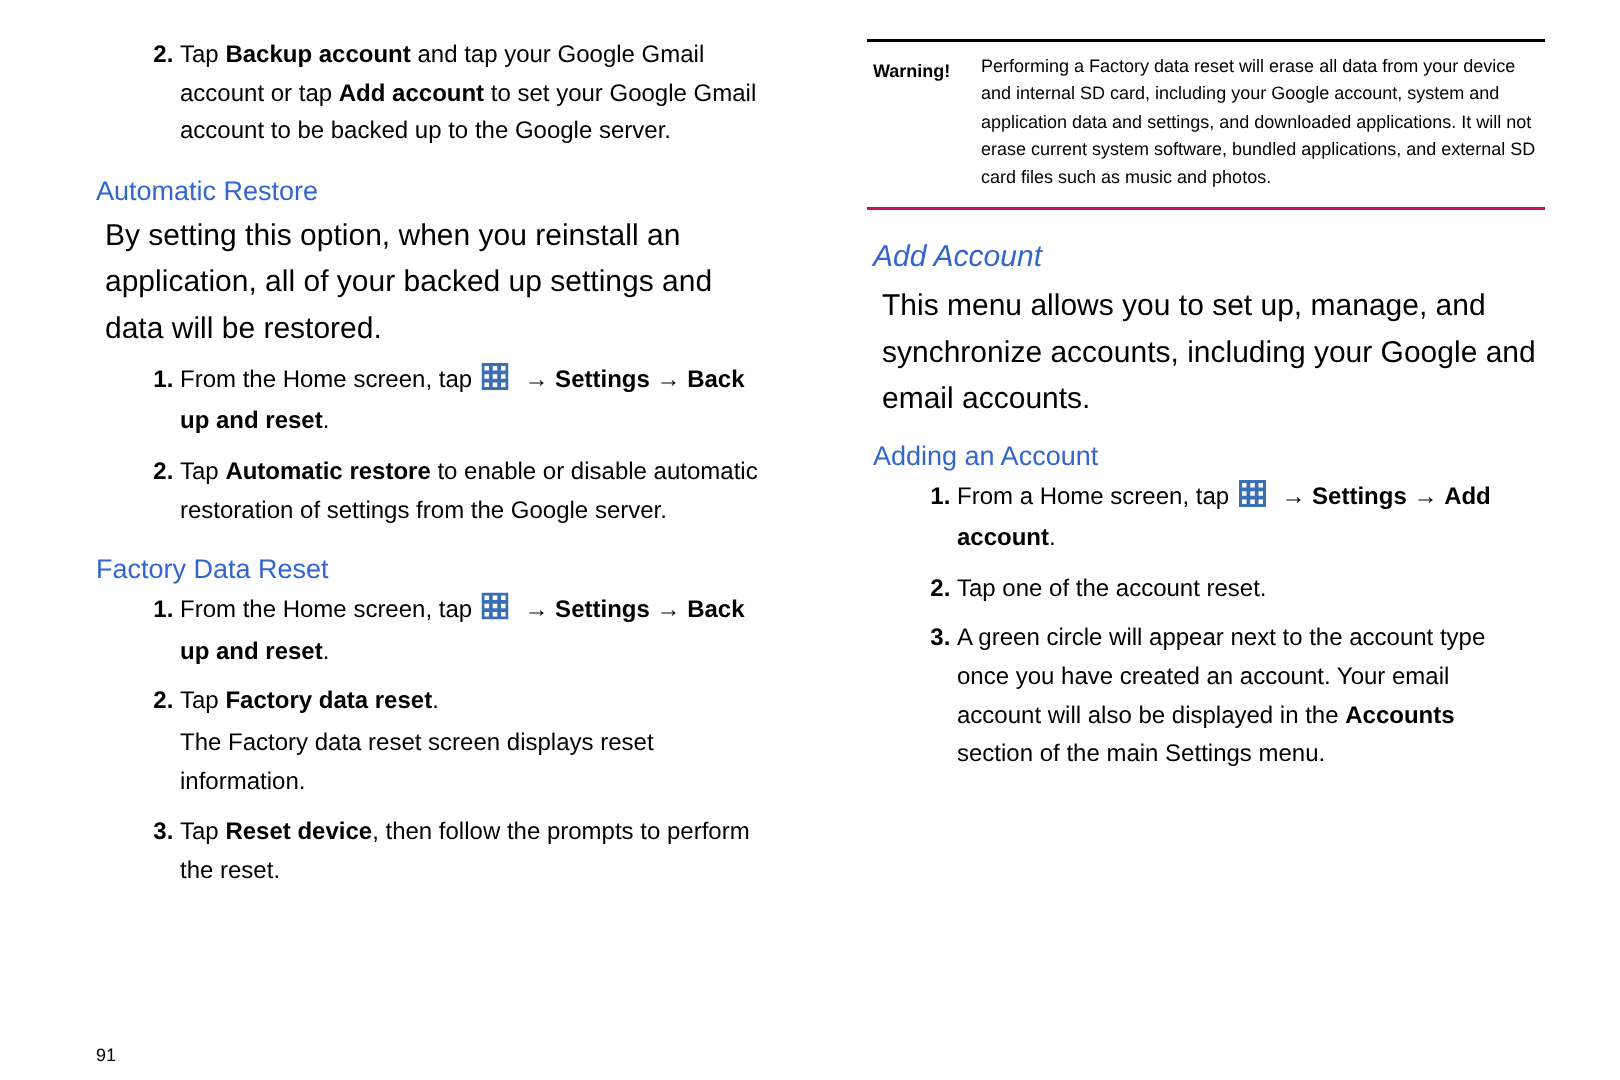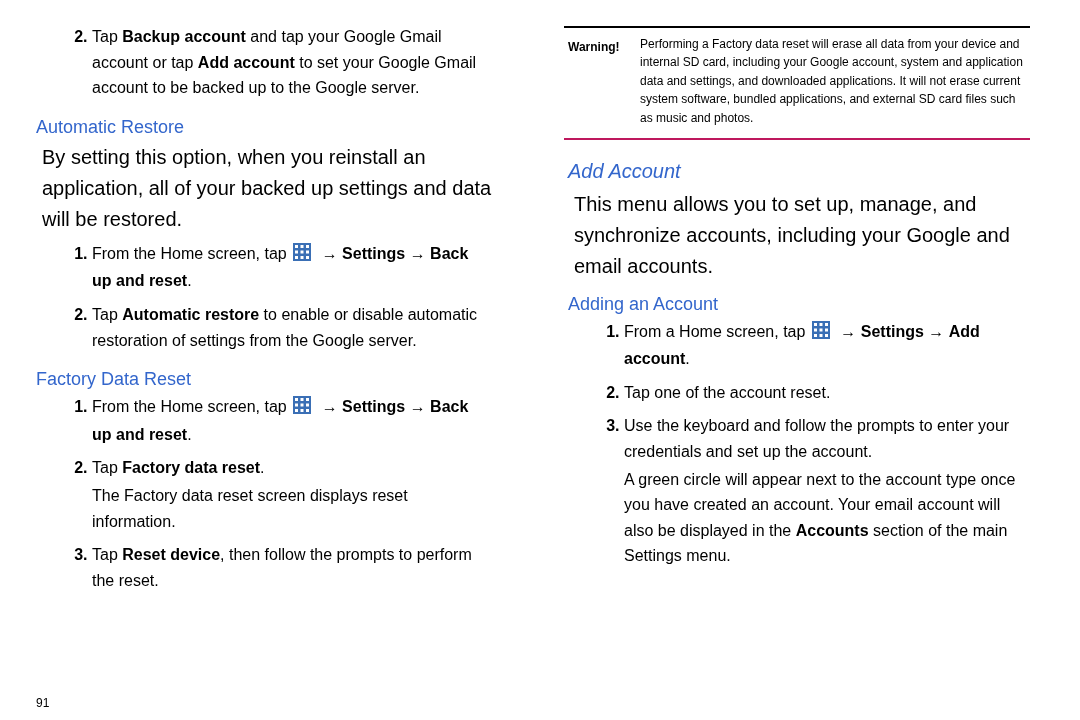--- a/index.html
+++ b/index.html
@@ -8,21 +8,21 @@
     width: 1080px;
     height: 720px;
     background: #ffffff;
     font-family: Arial, Helvetica, sans-serif;
     color: #000000;
   }
   .page {
     box-sizing: border-box;
     width: 1080px;
     height: 720px;
-    padding: 22px 50px 10px 32px;
+    padding: 22px 50px 10px 60px;
     display: flex;
     gap: 66px;
   }
   .col {
     flex: 1;
     display: flex;
     flex-direction: column;
   }
   .h-section {
     color: #3366cc;
@@ -181,21 +181,20 @@
                 <rect x="2" y="13" width="3" height="3"></rect>
                 <rect x="7.5" y="13" width="3" height="3"></rect>
                 <rect x="13" y="13" width="3" height="3"></rect>
               </g>
             </svg></span> → <span class="bold">Settings</span> → <span class="bold">Add account</span><span>.</span>
       </li>
       <li>
         <span>Tap one of the account reset.</span>
       </li>
       <li>
-        <span>Use the keyboard and follow the prompts to enter your credentials and set up the account.</span>
         <span class="sub">
           <span>A green circle will appear next to the account type once you have created an account. Your email account will also be displayed in the </span><span class="bold">Accounts</span><span> section of the main Settings menu.</span>
         </span>
       </li>
     </ol>
 
   </div>
 </div>
 
 </body></html>

